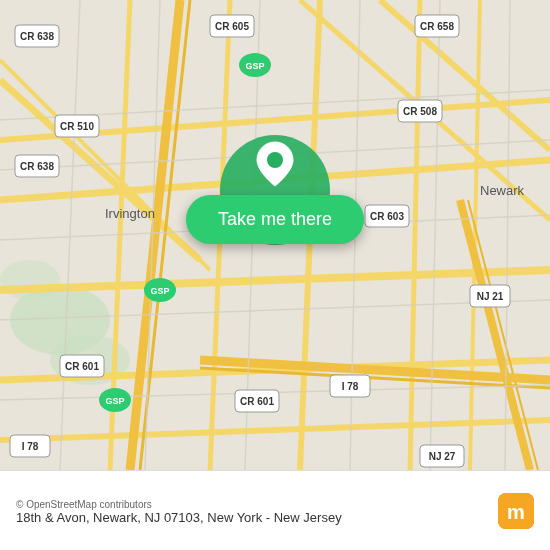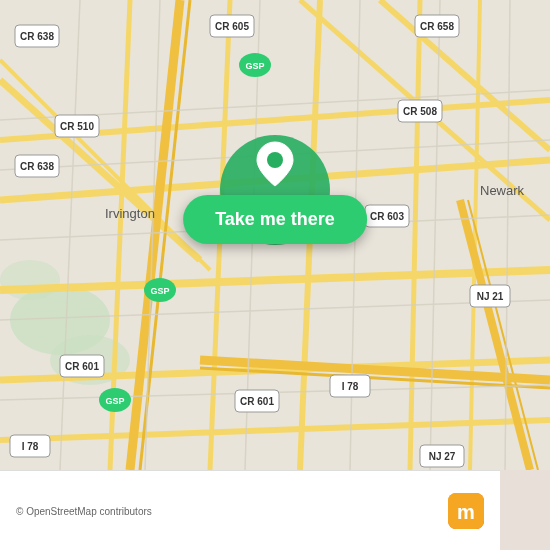--- a/index.html
+++ b/index.html
@@ -33,41 +33,41 @@
       position: absolute;
       top: 195px;
       left: 50%;
       transform: translateX(-50%);
       background-color: #2ecc71;
       color: white;
       border: none;
       border-radius: 30px;
       padding: 14px 32px;
       font-size: 18px;
-      font-weight: bold;
+      font-weight: normal;
       cursor: pointer;
       box-shadow: 0 4px 12px rgba(0,0,0,0.3);
       white-space: nowrap;
       z-index: 10;
     }
 
     
     #map-pin {
       position: absolute;
       top: 140px;
       left: 50%;
       transform: translateX(-50%);
       z-index: 11;
       width: 40px;
       height: 40px;
     }
 
     
     #bottom-bar {
-      width: 500px;
+      width: 550px;
       height: 80px;
       background: white;
       display: flex;
       align-items: center;
       justify-content: space-between;
       padding: 0 16px;
       border-top: 1px solid #ddd;
       position: absolute;
       bottom: 0;
       left: 0;
@@ -231,20 +231,21 @@
       <circle cx="20" cy="20" r="8" fill="#27ae60"></circle>
     </svg>
   </div>
 
   <button id="cta-button">Take me there</button>
 </div>
 
 <div id="bottom-bar">
   <div id="bottom-left">
     <span id="copyright-text">© OpenStreetMap contributors</span>
+    <span id="address-text">18th &amp; Avon, Newark, NJ 07103, New York - New Jersey</span>
   </div>
   <div id="moovit-logo">
     <div id="moovit-icon">
       <svg viewBox="0 0 36 36" width="36" height="36" xmlns="http://www.w3.org/2000/svg">
         <rect width="36" height="36" rx="8" fill="#f5a623"></rect>
         <text x="18" y="26" text-anchor="middle" font-size="20" fill="white" font-weight="bold">m</text>
       </svg>
     </div>
   </div>
 </div>

